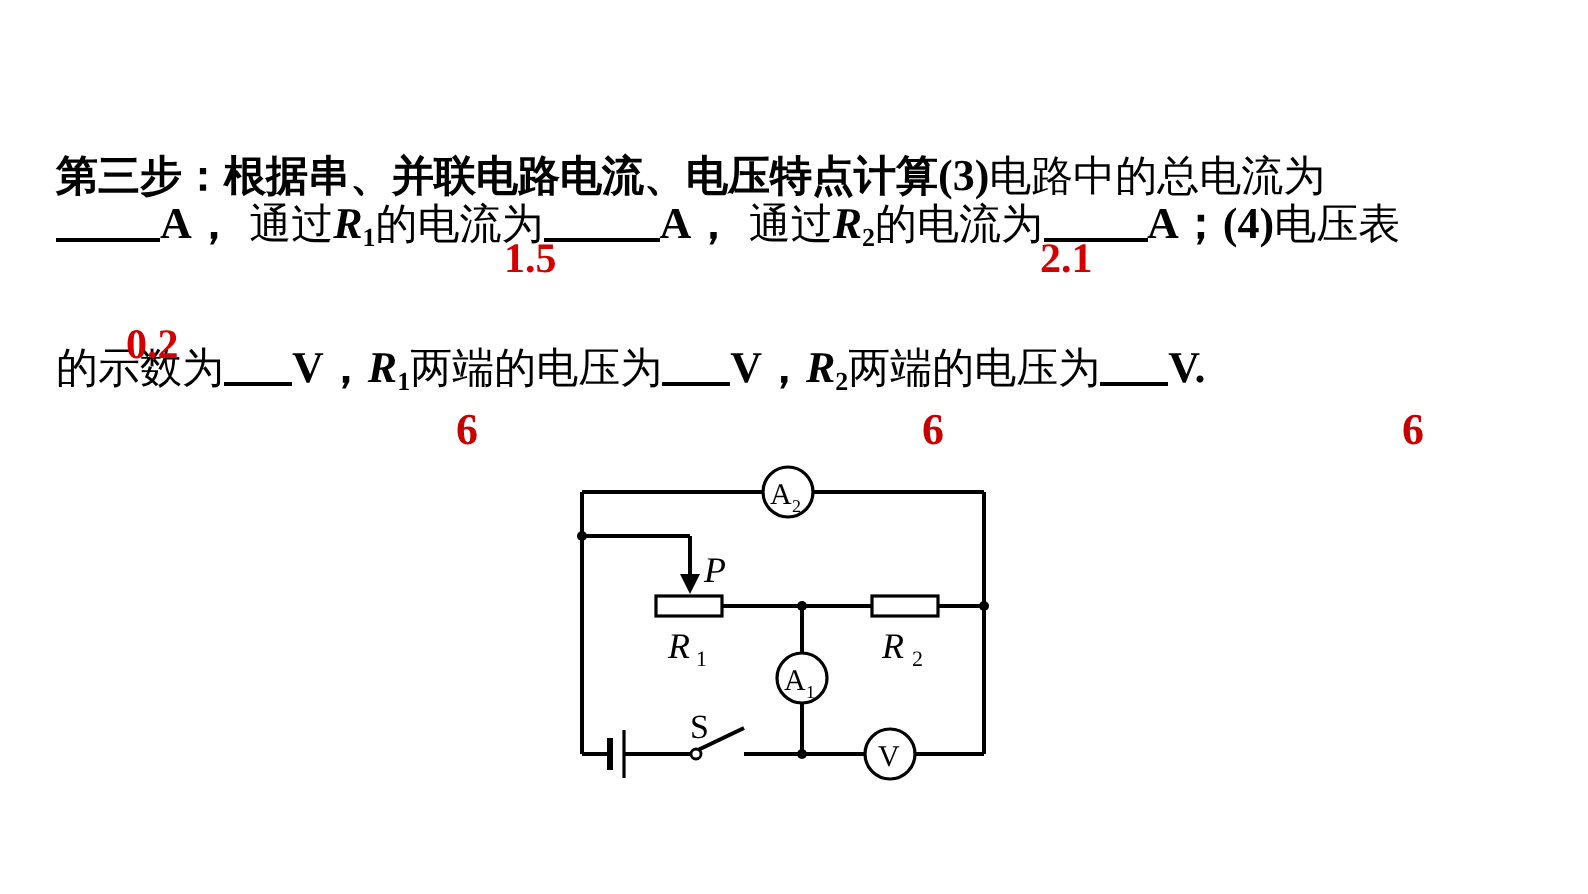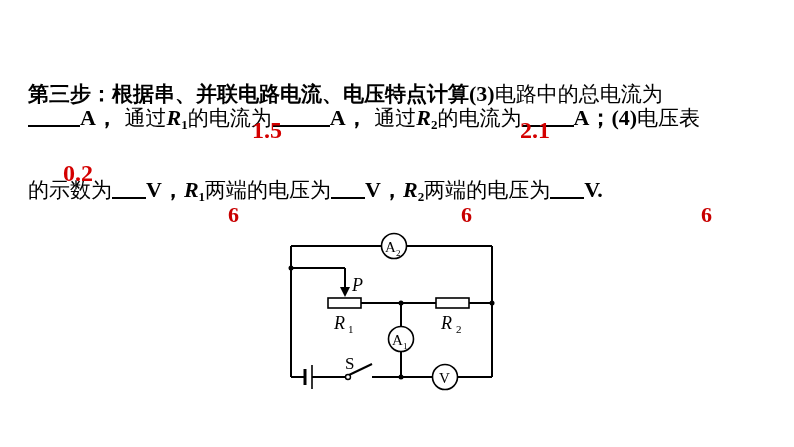--- a/index.html
+++ b/index.html
@@ -1,25 +1,25 @@
 <!DOCTYPE html>
 <html><head>
 <meta charset="utf-8">
 <style>
   html, body { margin:0; padding:0; }
   body { width:794px; height:447px; background:#ffffff; position:relative; overflow:hidden;
          font-family: "DejaVu Serif", "Liberation Serif", serif; color:#000; }
-  .line { position:absolute; left:28px; font-size:21px; white-space:nowrap; line-height:35px; }
+  .line { position:absolute; left:28px; font-size:21px; white-space:nowrap; line-height:24px; }
   .bold { font-weight:bold; font-family:"DejaVu Sans","Liberation Sans",sans-serif; }
   .lat { font-family:"Liberation Serif", serif; font-weight:bold; font-size:22px; }
   .it { font-style:italic; font-family:"Liberation Serif", serif; font-weight:bold; font-size:22px; }
   sub { font-size:13px; vertical-align:-4px; font-family:"Liberation Serif", serif; font-weight:bold; }
   .blank { display:inline-block; border-bottom:2px solid #000; height:18px; vertical-align:-2px; }
   .b5 { width:52px; } .b6 { width:58px; } .b3 { width:34px; }
-  .red { color:#d40000; font-family:"Liberation Serif", serif; font-weight:bold; font-size:24px; }
+  .red { color:#d40000; font-family:"Liberation Serif", serif; font-weight:bold; font-size:21px; }
   .ans-inline { position:absolute; }
   .six { position:absolute; top:202px; color:#c80000; font-family:"Liberation Serif", serif; font-weight:bold; font-size:22px; }
   .circ { position:absolute; left:280px; top:225px; }
 </style>
 </head>
 <body>
 
 <div class="line" style="top:76px;">
   <span class="bold">第三步：根据串、并联电路电流、电压特点计算</span><span class="lat">(3)</span><span>电路中的总电流为</span>
 </div>

